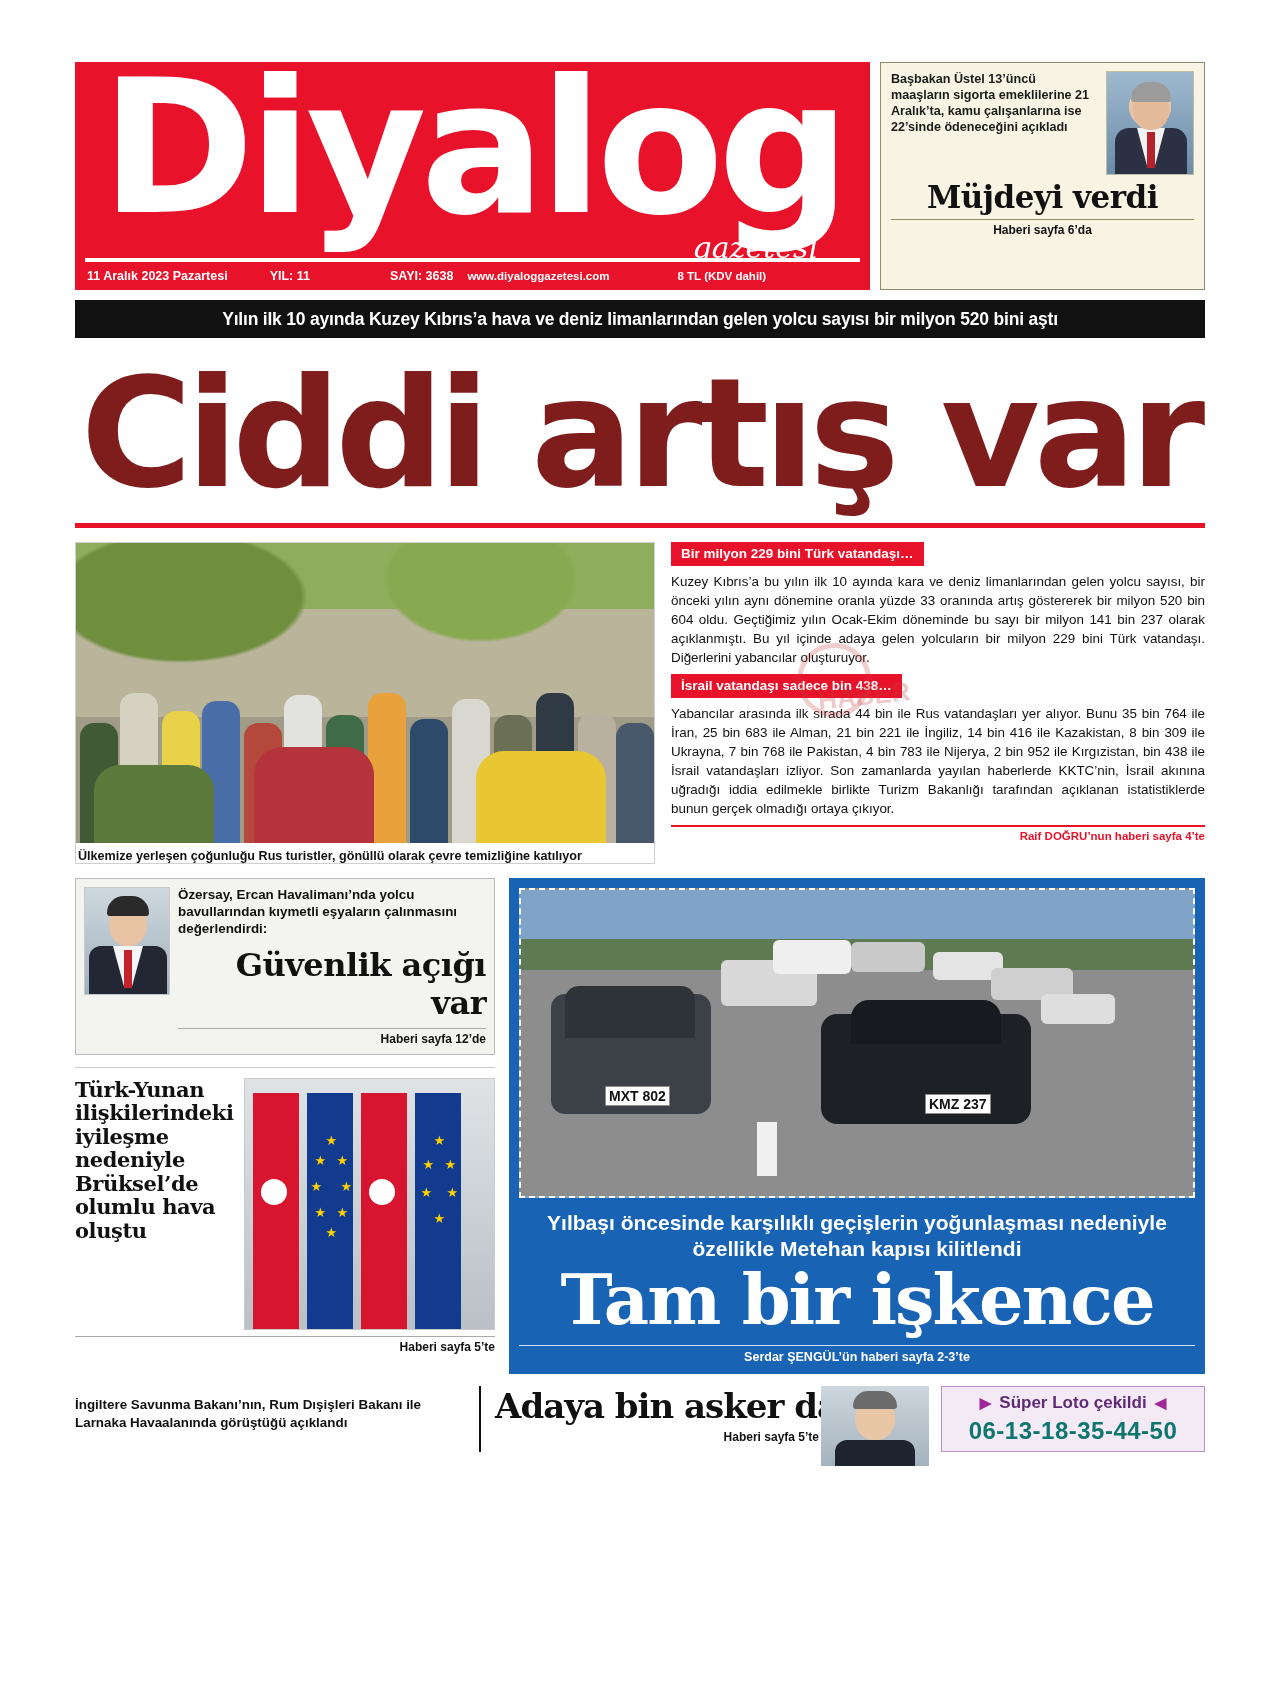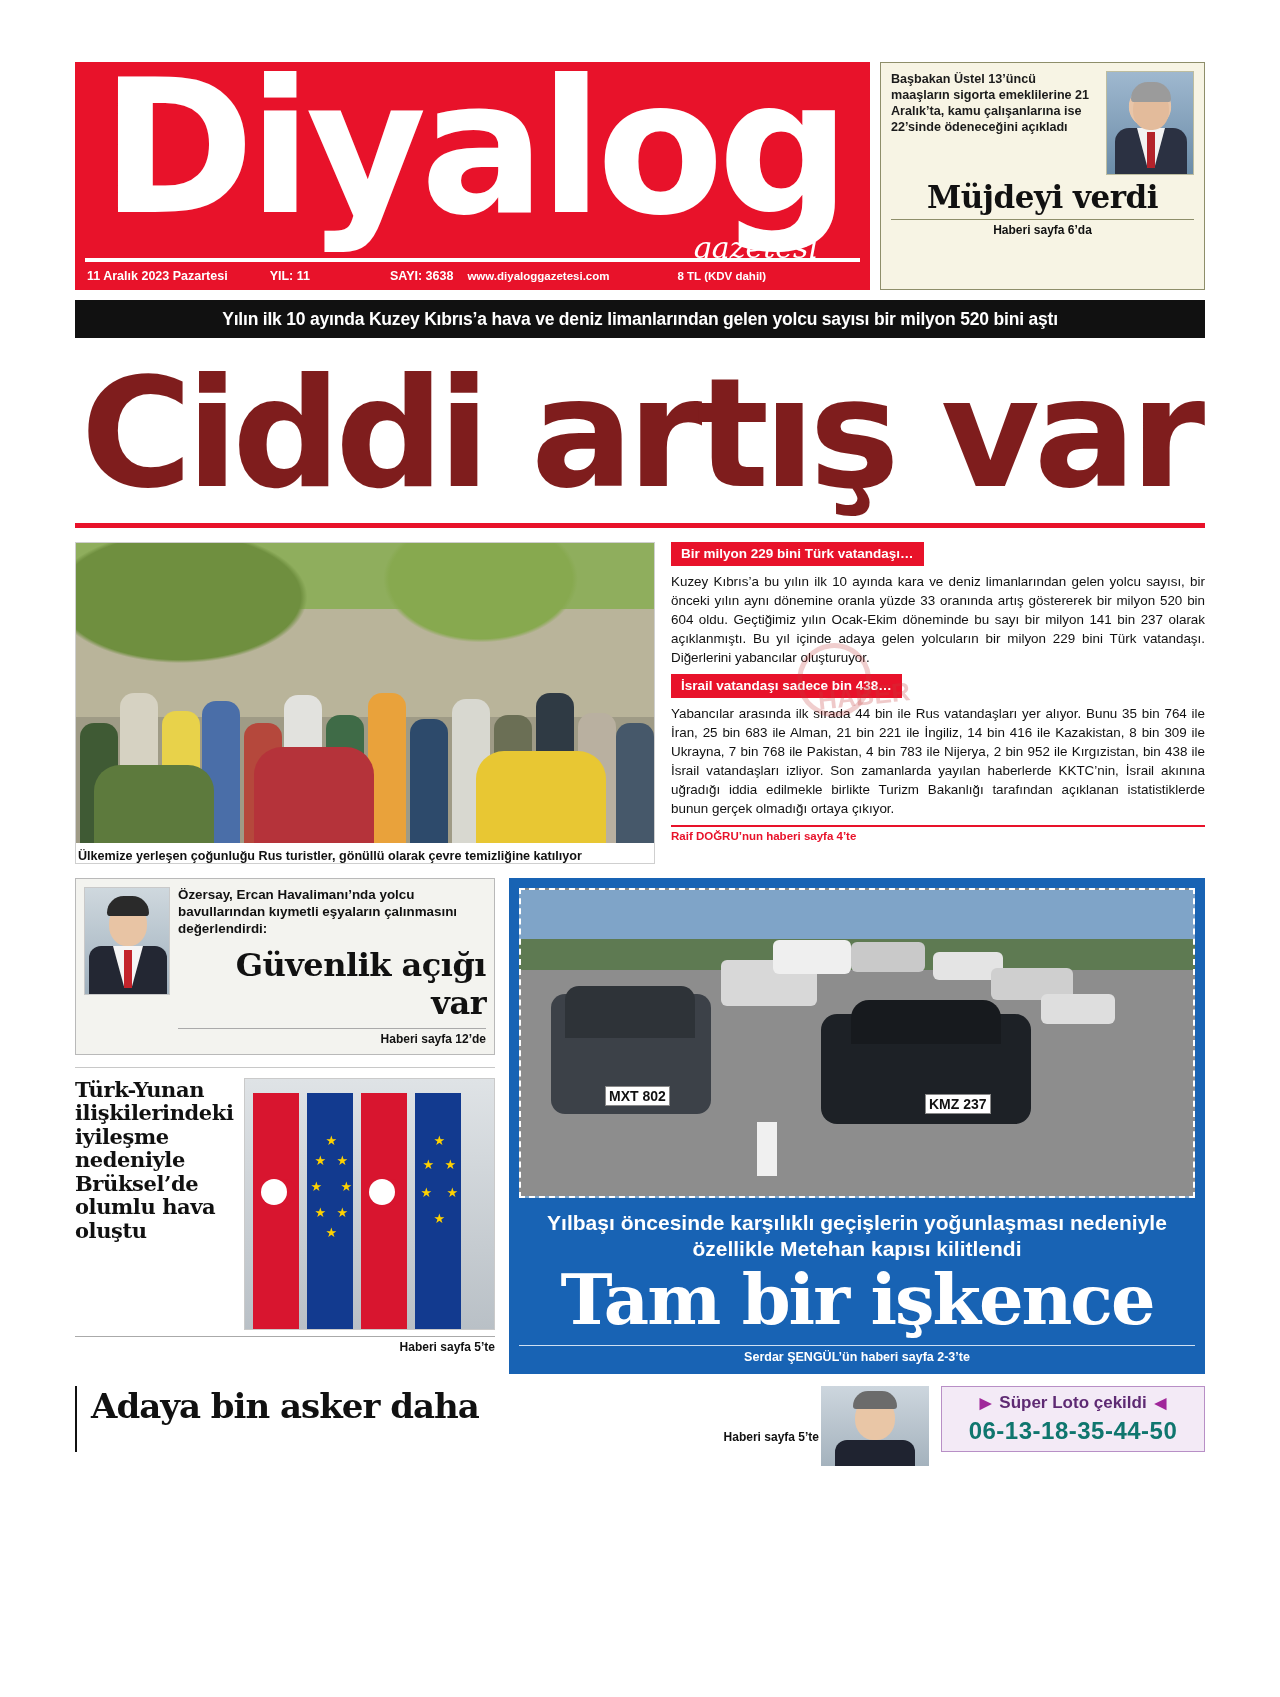--- a/index.html
+++ b/index.html
@@ -140,21 +140,21 @@
     border:0; color:rgba(196,60,60,0.28);
     font-size:26px; font-weight:700; display:flex; align-items:center; justify-content:center;
     transform:rotate(-6deg); pointer-events:none;
   }
   .wm .ring {
     position:absolute; left:10px; top:-6px; width:74px; height:74px;
     border:5px solid rgba(196,60,60,0.25); border-radius:50%;
   }
   .byline {
     margin-top:6px; border-top:2px solid #e8122a; padding-top:3px;
-    font-size:11.5px; font-weight:700; color:#e8122a;
+    text-align:right; font-size:11.5px; font-weight:700; color:#e8122a;
   }
 
   
   .mid { display:flex; gap:14px; margin-top:14px; }
   .left-col { flex:0 0 420px; }
   .box-ozersay {
     border:1px solid #b9b9b9; background:#f3f3ef; padding:8px;
     display:flex; gap:8px;
   }
   .oz-photo {
@@ -400,20 +400,21 @@
         <div class="car" style="left:520px;top:104px;width:74px;height:30px;background:#dedede;"></div>
         <div style="position:absolute;left:236px;top:232px;width:20px;height:54px;background:#f0f0f0;"></div>
       </div>
       <div class="tr-kicker">Yılbaşı öncesinde karşılıklı geçişlerin yoğunlaşması nedeniyle özellikle Metehan kapısı kilitlendi</div>
       <div class="tr-head">Tam bir işkence</div>
       <div class="tr-foot">Serdar ŞENGÜL’ün haberi sayfa 2-3’te</div>
     </div>
   </div>
 
   <div class="bottom">
+    <div class="bt-left">İngiltere Savunma Bakanı’nın, Rum Dışişleri Bakanı ile Larnaka Havaalanında görüştüğü açıklandı</div>
     <div class="bt-mid">
       <div class="bt-mid-head">Adaya bin asker daha</div>
       <div class="bt-mid-foot">Haberi sayfa 5’te</div>
       <div class="bt-photo">
         <div class="body"></div>
           <div class="head"></div>
           <div class="hair"></div>
       </div>
     </div>
     <div class="bt-right">

